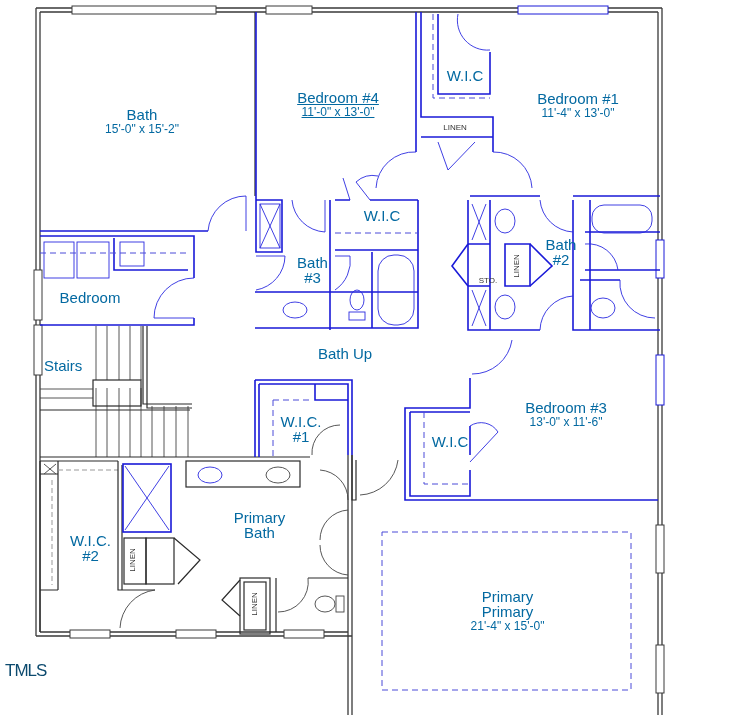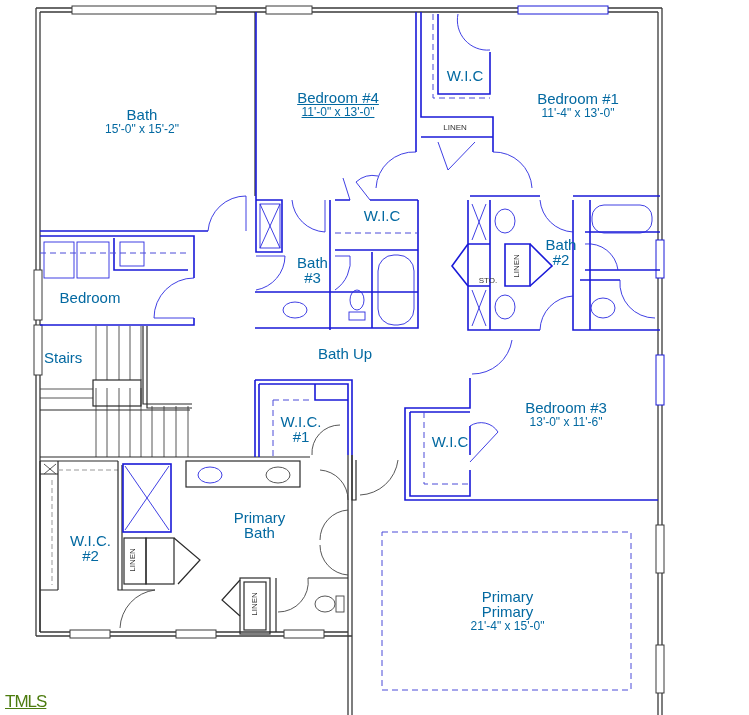--- a/index.html
+++ b/index.html
@@ -12,21 +12,21 @@
     .kt { fill: none; stroke: #444; stroke-width: 0.9; }
     .dash { fill: none; stroke: #4a4ad8; stroke-width: 1; stroke-dasharray: 6 4; }
     .gdash { fill: none; stroke: #999; stroke-width: 1; stroke-dasharray: 5 3; }
     .win { fill: #fff; stroke: #3a3a3a; stroke-width: 1; }
     .bwin { fill: #fff; stroke: #1a1ad8; stroke-width: 1; }
     .lbl { position: absolute; color: #0369a1; text-align: center; line-height: 1.0; white-space: nowrap; }
     .room { font-size: 15px; }
     .dim { font-size: 12px; margin-top: 1px; }
     .small { font-size: 8px; color: #333; }
     .vert { transform: rotate(-90deg); transform-origin: center; }
-    .mls { position: absolute; left: 5px; top: 692px; font-size: 17px; color: #4d7c0f; letter-spacing: -1px; text-decoration: underline; }
+    .mls { position: absolute; left: 5px; top: 661px; font-size: 17px; color: #0c4a6e; letter-spacing: -1px; }
   </style>
 </head>
 <body>
 
 <svg width="749" height="715" viewBox="0 0 749 715">
 
   <g>
     <path class="ext" d="M36 8 L662 8 M36 8 L36 636 M662 8 L662 715"></path>
     <path class="ext" d="M40 12 L658 12 M40 12 L40 632 M658 12 L658 715"></path>
     <path class="ext" d="M36 636 L352 636 M40 632 L348 632"></path>
@@ -182,21 +182,21 @@
 </div>
 <div class="lbl" style="left:55px; top:290px; width:70px;">
   <div class="room">Bedroom</div>
 </div>
 <div class="lbl" style="left:538px; top:237px; width:46px;">
   <div class="room">Bath</div>
   <div class="room">#2</div>
 </div>
 <div class="lbl small" style="left:470px; top:263px; width:36px;margin-top:14px;">STO.</div>
 <div class="lbl small vert" style="left:502px; top:262px; width:30px;">LINEN</div>
-<div class="lbl" style="left:44px; top:350px; width:28px;">
+<div class="lbl" style="left:44px; top:358px; width:28px;">
   <div class="room">Stairs</div>
 </div>
 <div class="lbl" style="left:305px; top:346px; width:80px;">
   <div class="room">Bath Up</div>
 </div>
 <div class="lbl" style="left:276px; top:414px; width:50px;">
   <div class="room">W.I.C.</div>
   <div class="room">#1</div>
 </div>
 <div class="lbl" style="left:506px; top:400px; width:120px;">

